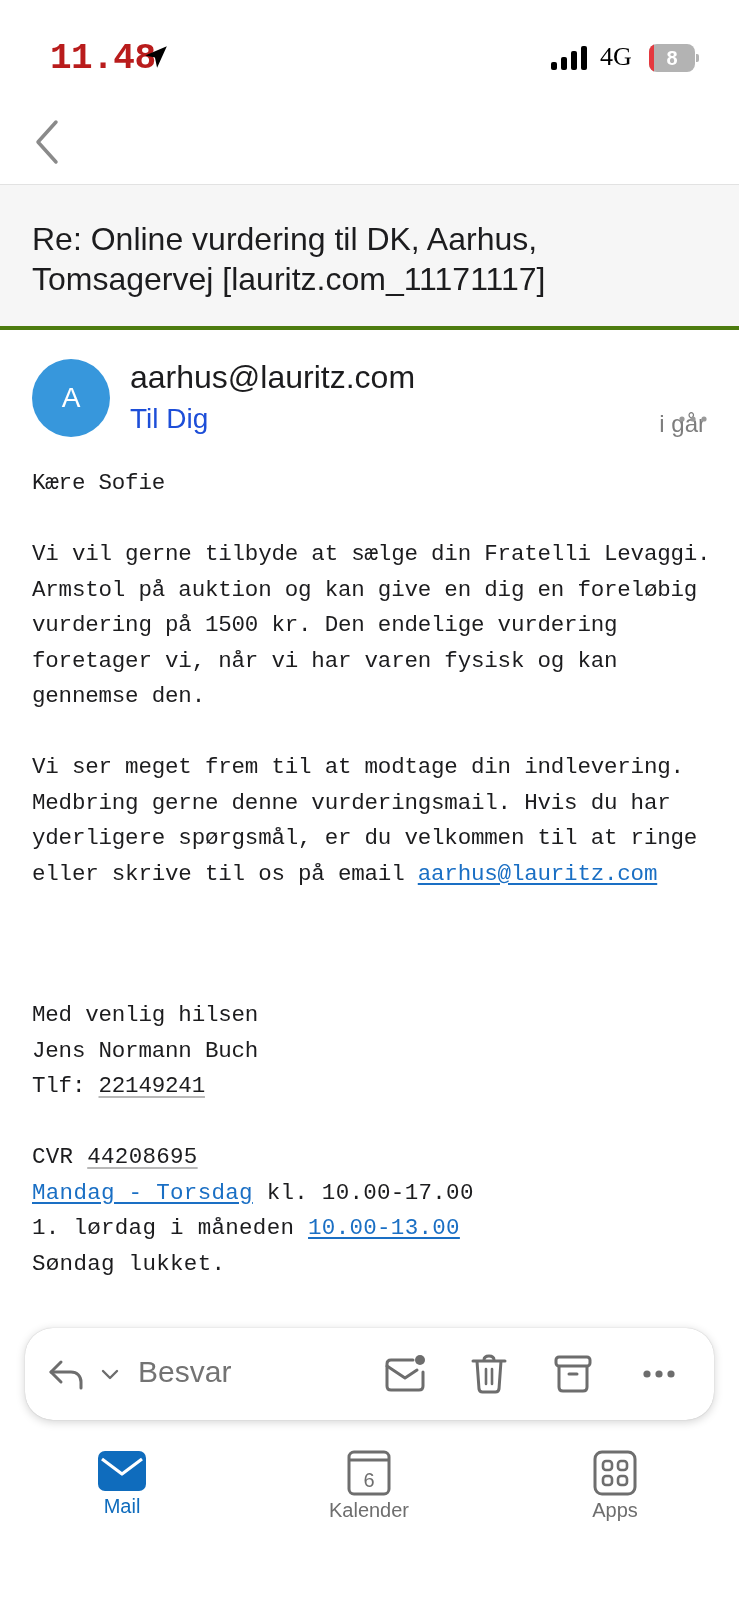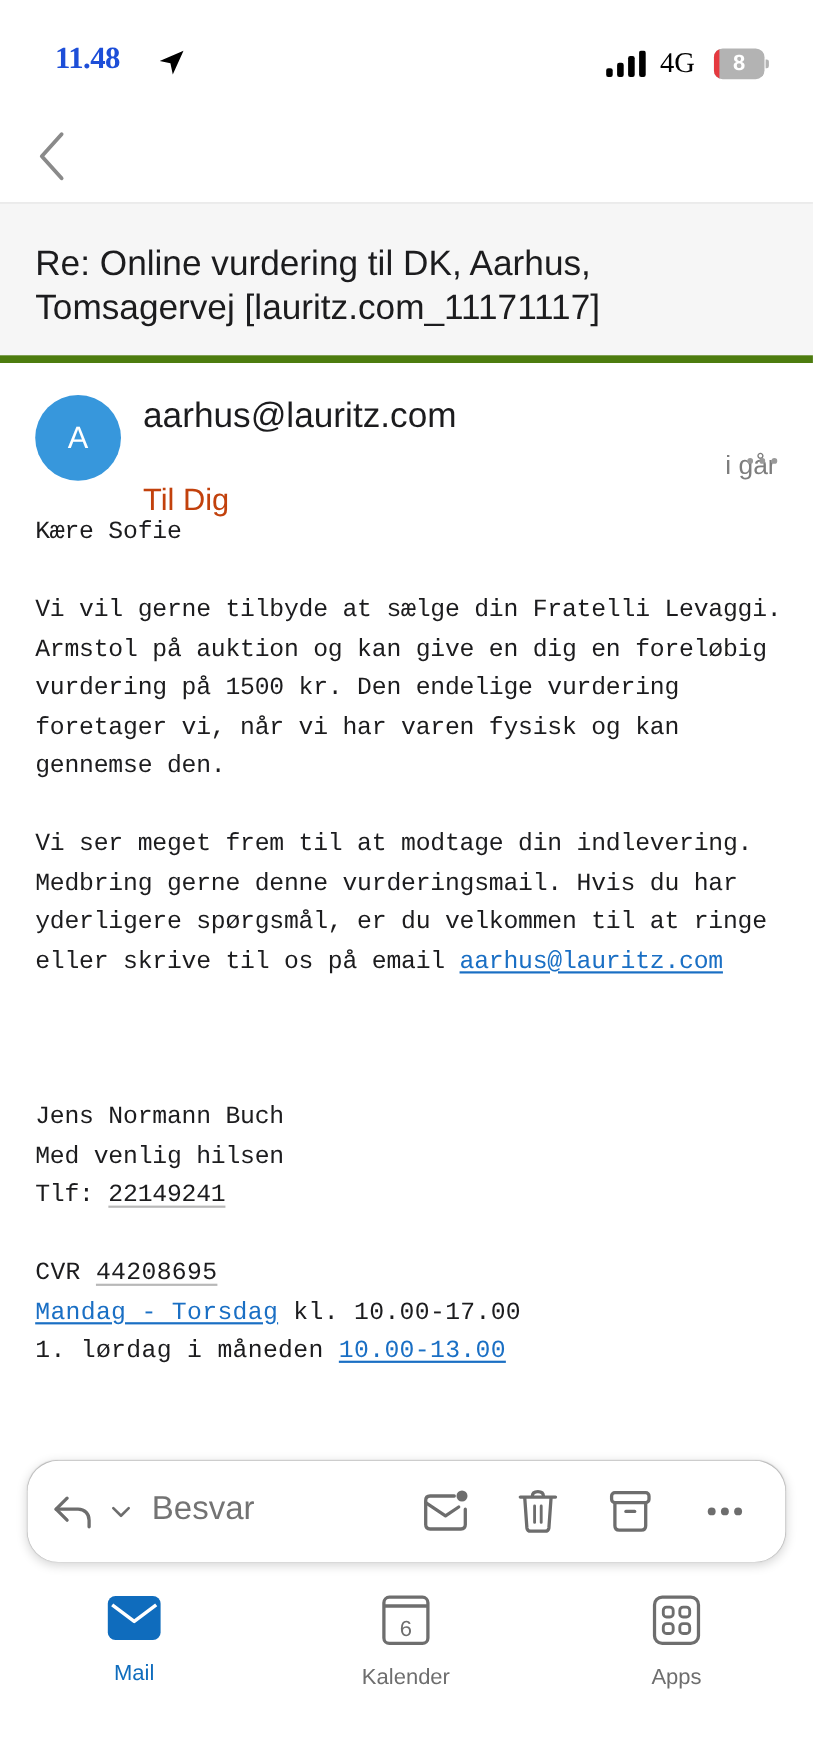--- a/index.html
+++ b/index.html
@@ -1,41 +1,41 @@
 <!DOCTYPE html>
 <html><head>
   <meta charset="utf-8">
   <style>
     * { box-sizing: border-box; margin: 0; padding: 0; }
     html, body { width: 739px; height: 1600px; background: #ffffff; overflow: hidden; }
     body { position: relative; font-family: "Liberation Sans", sans-serif; color: #1c1c1e; }
 
     
     .status-bar { position: absolute; top: 0; left: 0; width: 739px; height: 110px; }
-    .status-time { position: absolute; left: 50px; top: 38px; font-size: 28px; font-weight: 700; letter-spacing: -0.5px; color: #1d4ed8; font-family: Liberation Serif, serif; }
+    .status-time { position: absolute; left: 50px; top: 38px; font-size: 36px; font-weight: 700; letter-spacing: -0.5px; color: #b91c1c; font-family: Liberation Mono, monospace; }
     .loc-icon { position: absolute; left: 143px; top: 44px; width: 26px; height: 26px; }
     .signal-icon { position: absolute; left: 551px; top: 46px; width: 40px; height: 24px; }
     .net-label { position: absolute; left: 600px; top: 42px; font-size: 26px; color: #000; font-family: Liberation Serif, serif; }
     .battery { position: absolute; left: 649px; top: 44px; width: 50px; height: 28px; }
     .battery-body { position: absolute; left: 0; top: 0; width: 46px; height: 28px; border-radius: 8px; background: #b3b3b3; overflow: hidden; }
     .battery-level { position: absolute; left: 0; top: 0; width: 5px; height: 28px; background: #e5393f; }
     .battery-text { position: absolute; left: 0; top: 0; width: 46px; height: 28px; text-align: center; line-height: 28px; color: #fff; font-size: 20px; font-weight: 700; }
     .battery-cap { position: absolute; left: 47px; top: 10px; width: 3px; height: 8px; background: #b3b3b3; border-radius: 0 2px 2px 0; }
 
     
     .back-button { position: absolute; left: 30px; top: 116px; width: 40px; height: 52px; cursor: pointer; }
 
     
-    .subject-band { position: absolute; top: 184px; left: 0; width: 739px; height: 146px; background: #f6f6f6; border-top: 1px solid #e2e2e2; border-bottom: 7px solid #4d7c0f; }
+    .subject-band { position: absolute; top: 184px; left: 0; width: 739px; height: 146px; background: #f6f6f6; border-top: 1px solid #e2e2e2; border-bottom: 4px solid #4d7c0f; }
     .subject { position: absolute; left: 32px; top: 34px; width: 680px; font-size: 32px; line-height: 40px; color: #1c1c1e; }
 
     
     .avatar { position: absolute; left: 32px; top: 359px; width: 78px; height: 78px; border-radius: 50%; background: #3797dc; color: #fff; font-size: 28px; text-align: center; line-height: 78px; }
     .sender-email { position: absolute; left: 130px; top: 359px; font-size: 32px; color: #1c1c1e; }
-    .recipient { position: absolute; left: 130px; top: 403px; font-size: 28px; color: #c2410c; margin-top: 36px; }
+    .recipient { position: absolute; left: 130px; top: 403px; font-size: 28px; color: #1d4ed8; }
     .date { position: absolute; right: 33px; top: 364px; font-size: 24px; color: #7d7d7d; margin-top: 46px; }
     .more-header { position: absolute; right: 30px; top: 408px; width: 32px; height: 22px; cursor: pointer; }
 
     
     .email-body { position: absolute; left: 32px; top: 466px; width: 690px; font-size: 22.5px; line-height: 35.5px; color: #1c1c1e; font-family: Liberation Mono, monospace; letter-spacing: -0.2px; }
     .email-body p { margin: 0; }
     .gap { height: 35.5px; }
     .gap3 { height: 106px; }
     a.link { color: #1a6fc4; text-decoration: underline; text-underline-offset: 3px; }
     .detected { text-decoration: underline; text-decoration-color: #b8b8b8; text-underline-offset: 4px; }
@@ -46,21 +46,21 @@
     .reply-icon { position: absolute; left: 22px; top: 30px; width: 38px; height: 32px; cursor: pointer; }
     .reply-chevron { position: absolute; left: 75px; top: 40px; width: 20px; height: 14px; cursor: pointer; }
     .reply-label { position: absolute; left: 113px; top: 27px; font-size: 30px; color: #737373; cursor: pointer; }
     .ab-icon { position: absolute; top: 24px; width: 44px; height: 44px; cursor: pointer; }
 
     .faded-text { position: absolute; left: 34px; top: 1428px; font-size: 18px; color: #e9e9e9; letter-spacing: 2px; height: 10px; overflow: hidden; }
 
     
     .tab { position: absolute; top: 1450px; width: 160px; height: 100px; text-align: center; cursor: pointer; }
     .tab svg { display: block; margin: 0 auto; }
-    .tab-label { display: block; margin-top: 18px; font-size: 20px; color: #6e6e6e; text-align: center; }
+    .tab-label { display: block; margin-top: 3px; font-size: 20px; color: #6e6e6e; text-align: center; }
     .tab.active .tab-label { color: #0f6cbd; }
   </style>
 </head>
 <body>
 
 <div class="status-bar">
   <span class="status-time">11.48</span>
   <svg class="loc-icon" viewBox="0 0 24 24">
     <path d="M22 2 L2 10.5 L11 12.5 L13 22 Z" fill="#000"></path>
   </svg>
@@ -102,28 +102,29 @@
   </svg>
 </div>
 
 <div class="email-body">
   <p>Kære Sofie</p>
   <div class="gap"></div>
   <p>Vi vil gerne tilbyde at sælge din Fratelli Levaggi. Armstol på auktion og kan give en dig en foreløbig vurdering på 1500 kr. Den endelige vurdering foretager vi, når vi har varen fysisk og kan gennemse den.</p>
   <div class="gap"></div>
   <p><span>Vi ser meget frem til at modtage din indlevering. Medbring gerne denne vurderingsmail. Hvis du har yderligere spørgsmål, er du velkommen til at ringe eller skrive til os på email </span><a class="link">aarhus@lauritz.com</a></p>
   <div class="gap3"></div>
+  <p>Med venlig hilsen</p>
   <p>Jens Normann Buch</p>
-  <p>Med venlig hilsen</p>
   <p><span>Tlf: </span><span class="detected">22149241</span></p>
   <div class="gap"></div>
   <div class="sig">
     <p><span>CVR </span><span class="detected">44208695</span></p>
     <p><a class="link">Mandag - Torsdag</a><span> kl. 10.00-17.00</span></p>
     <p><span>1. lørdag i måneden </span><a class="link">10.00-13.00</a></p>
+    <p>Søndag lukket.</p>
   </div>
 </div>
 
 <div class="faded-text"></div>
 
 <div class="action-bar">
   <svg class="reply-icon" viewBox="0 0 38 32">
     <path d="M14 4 L4 14 L14 24" fill="none" stroke="#6d6d6d" stroke-width="3" stroke-linecap="round" stroke-linejoin="round"></path>
     <path d="M4 14 H24 C30 14 34 18 34 24 V30" fill="none" stroke="#6d6d6d" stroke-width="3" stroke-linecap="round"></path>
   </svg>

